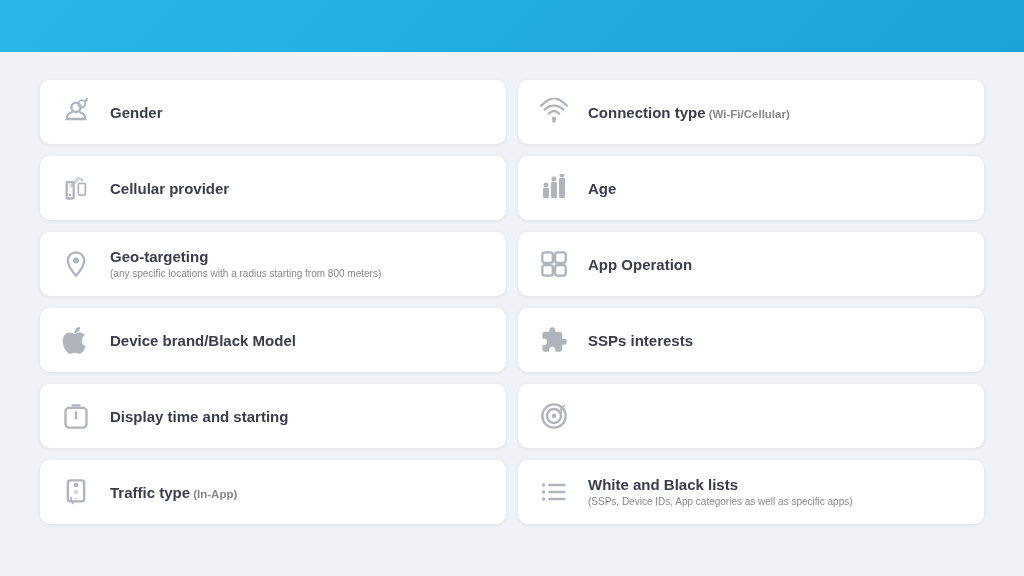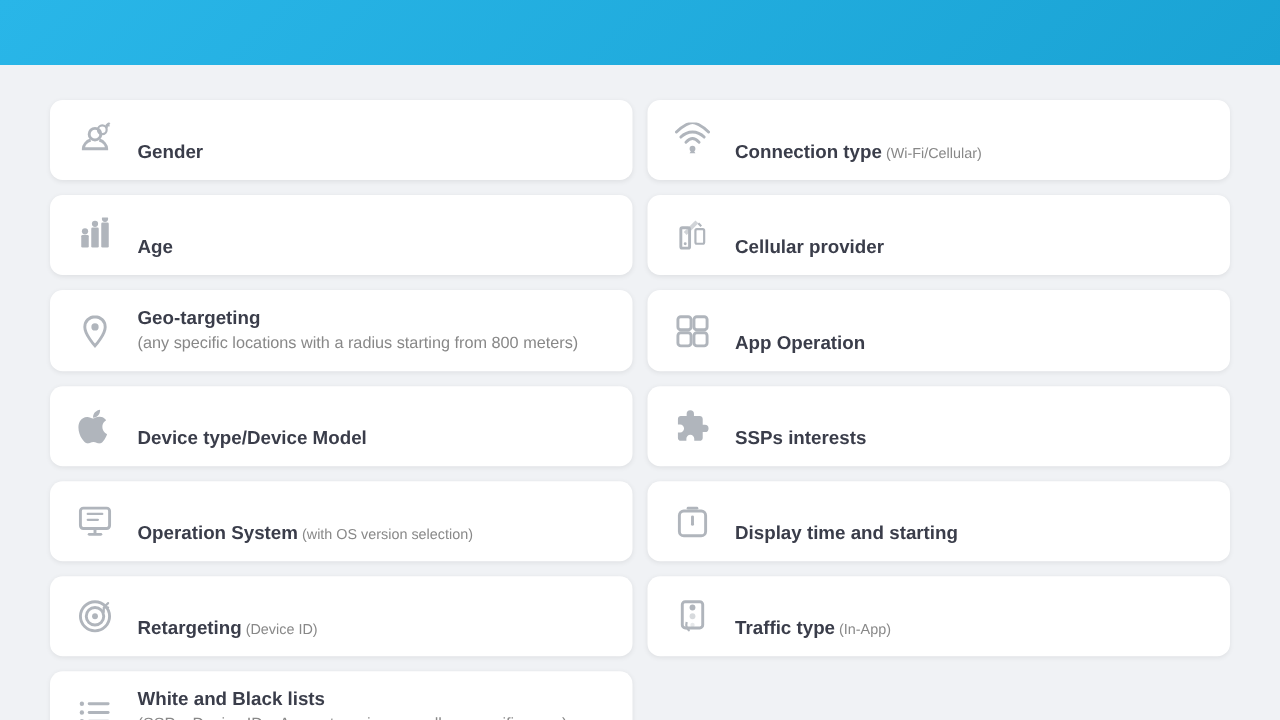--- a/index.html
+++ b/index.html
@@ -28,21 +28,21 @@
     .grid {
       display: grid;
       grid-template-columns: 1fr 1fr;
       gap: 12px;
     }
     .card {
       background: #fff;
       border-radius: 10px;
       padding: 14px 18px;
       display: flex;
-      align-items: flex-end;
+      align-items: center;
       gap: 16px;
       box-shadow: 0 1px 4px rgba(0,0,0,0.07);
       min-height: 56px;
     }
     .card-icon {
       width: 36px;
       height: 36px;
       flex-shrink: 0;
       display: flex;
       align-items: center;
@@ -54,25 +54,25 @@
       display: flex;
       flex-direction: column;
     }
     .card-label {
       font-size: 15px;
       font-weight: 600;
       color: #3a3d4a;
     }
     .card-label .sub {
       font-size: 11.5px;
-      font-weight: 400;
+      font-weight: 700;
       color: #888;
     }
     .card-sublabel {
-      font-size: 13px;
+      font-size: 10px;
       color: #888;
       margin-top: 2px;
       line-height: 1.4;
     }
     svg.icon {
       width: 28px;
       height: 28px;
       fill: #b0b5bc;
     }
   </style>
@@ -109,50 +109,50 @@
             <circle cx="12" cy="18" r="2" fill="#b0b5bc"></circle>
             <path d="M10 21 L12 18 L14 21" fill="#b0b5bc"></path>
           </svg>
         </div>
         <div class="card-text">
           <span class="card-label">Connection type<span class="sub"> (Wi-Fi/Cellular)</span></span>
         </div>
       </div>
       <div class="card">
         <div class="card-icon">
+          <svg class="icon" viewBox="0 0 24 24">
+            <rect x="4" y="7" width="6" height="14" rx="1" fill="none" stroke="#b0b5bc" stroke-width="2"></rect>
+            <circle cx="7" cy="18" r="1" fill="#b0b5bc"></circle>
+            <path d="M14 2l2 2-8 8-2-2z" fill="#b0b5bc" opacity="0.6"></path>
+            <path d="M16 4l2 2" stroke="#b0b5bc" stroke-width="1.5"></path>
+            <rect x="14" y="8" width="6" height="10" rx="1" fill="none" stroke="#b0b5bc" stroke-width="1.5"></rect>
+          </svg>
+        </div>
+        <div class="card-text">
+          <span class="card-label">Cellular provider</span>
+        </div>
+      </div>
+      <div class="card">
+        <div class="card-icon">
           <svg class="icon" viewBox="0 0 28 28">
             <rect x="3" y="14" width="6" height="10" rx="1" fill="#b0b5bc"></rect>
             <rect x="11" y="8" width="6" height="16" rx="1" fill="#b0b5bc"></rect>
             <rect x="19" y="4" width="6" height="20" rx="1" fill="#b0b5bc"></rect>
             <circle cx="6" cy="11" r="2.5" fill="#b0b5bc"></circle>
             <circle cx="14" cy="5" r="2.5" fill="#b0b5bc"></circle>
             <circle cx="22" cy="1" r="2.5" fill="#b0b5bc"></circle>
           </svg>
         </div>
         <div class="card-text">
           <span class="card-label">Age</span>
         </div>
       </div>
       <div class="card">
         <div class="card-icon">
           <svg class="icon" viewBox="0 0 24 24">
-            <rect x="4" y="7" width="6" height="14" rx="1" fill="none" stroke="#b0b5bc" stroke-width="2"></rect>
-            <circle cx="7" cy="18" r="1" fill="#b0b5bc"></circle>
-            <path d="M14 2l2 2-8 8-2-2z" fill="#b0b5bc" opacity="0.6"></path>
-            <path d="M16 4l2 2" stroke="#b0b5bc" stroke-width="1.5"></path>
-            <rect x="14" y="8" width="6" height="10" rx="1" fill="none" stroke="#b0b5bc" stroke-width="1.5"></rect>
-          </svg>
-        </div>
-        <div class="card-text">
-          <span class="card-label">Cellular provider</span>
-        </div>
-      </div>
-      <div class="card">
-        <div class="card-icon">
-          <svg class="icon" viewBox="0 0 24 24">
             <path d="M12 2C8.13 2 5 5.13 5 9c0 5.25 7 13 7 13s7-7.75 7-13c0-3.87-3.13-7-7-7z" fill="none" stroke="#b0b5bc" stroke-width="2"></path>
             <circle cx="12" cy="9" r="2.5" fill="#b0b5bc"></circle>
           </svg>
         </div>
         <div class="card-text">
           <span class="card-label">Geo-targeting</span>
           <span class="card-sublabel">(any specific locations with a radius starting from 800 meters)</span>
         </div>
       </div>
       <div class="card">
@@ -169,45 +169,31 @@
         </div>
       </div>
       <div class="card">
         <div class="card-icon">
           <svg class="icon" viewBox="0 0 24 24">
             <path d="M17.05 12.54c-.03-3.06 2.5-4.53 2.61-4.6-1.42-2.08-3.63-2.36-4.42-2.39-1.88-.19-3.67 1.1-4.62 1.1-.95 0-2.42-1.08-3.98-1.05-2.05.03-3.94 1.19-4.99 3.01-2.13 3.69-.55 9.17 1.53 12.17 1.01 1.47 2.22 3.12 3.81 3.06 1.53-.06 2.11-.99 3.96-.99 1.85 0 2.37.99 3.99.96 1.65-.03 2.69-1.5 3.69-2.98 1.17-1.71 1.65-3.37 1.67-3.45-.04-.02-3.21-1.24-3.25-4.84z" fill="#b0b5bc"></path>
             <path d="M14.24 4.5c.84-1.02 1.4-2.43 1.25-3.85-1.21.05-2.66.81-3.52 1.83-.77.89-1.45 2.31-1.27 3.67 1.35.1 2.73-.69 3.54-1.65z" fill="#b0b5bc"></path>
           </svg>
         </div>
         <div class="card-text">
-          <span class="card-label">Device type/Device Model</span>
+          <span class="card-label">Device brand/Black Model</span>
         </div>
       </div>
       <div class="card">
         <div class="card-icon">
           <svg class="icon" viewBox="0 0 24 24">
             <path d="M20.5 11H19V7c0-1.1-.9-2-2-2h-4V3.5a2.5 2.5 0 0 0-5 0V5H4c-1.1 0-1.99.9-1.99 2v3.8H3.5c1.49 0 2.7 1.21 2.7 2.7s-1.21 2.7-2.7 2.7H2V20c0 1.1.9 2 2 2h3.8v-1.5c0-1.49 1.21-2.7 2.7-2.7s2.7 1.21 2.7 2.7V22H17c1.1 0 2-.9 2-2v-4h1.5a2.5 2.5 0 0 0 0-5z" fill="#b0b5bc"></path>
           </svg>
         </div>
         <div class="card-text">
           <span class="card-label">SSPs interests</span>
-        </div>
-      </div>
-      <div class="card">
-        <div class="card-icon">
-          <svg class="icon" viewBox="0 0 24 24">
-            <rect x="2" y="3" width="20" height="14" rx="2" fill="none" stroke="#b0b5bc" stroke-width="2"></rect>
-            <line x1="8" y1="21" x2="16" y2="21" stroke="#b0b5bc" stroke-width="2" stroke-linecap="round"></line>
-            <line x1="12" y1="17" x2="12" y2="21" stroke="#b0b5bc" stroke-width="2"></line>
-            <line x1="7" y1="7" x2="17" y2="7" stroke="#b0b5bc" stroke-width="1.5" stroke-linecap="round"></line>
-            <line x1="7" y1="11" x2="14" y2="11" stroke="#b0b5bc" stroke-width="1.5" stroke-linecap="round"></line>
-          </svg>
-        </div>
-        <div class="card-text">
-          <span class="card-label">Operation System<span class="sub"> (with OS version selection)</span></span>
         </div>
       </div>
       <div class="card">
         <div class="card-icon">
           <svg class="icon" viewBox="0 0 24 24">
             <path d="M9 3h6" stroke="#b0b5bc" stroke-width="2" stroke-linecap="round"></path>
             <rect x="3" y="5" width="18" height="17" rx="3" fill="none" stroke="#b0b5bc" stroke-width="2"></rect>
             <line x1="12" y1="9" x2="12" y2="14" stroke="#b0b5bc" stroke-width="2" stroke-linecap="round"></line>
             <circle cx="12" cy="14" r="1" fill="#b0b5bc"></circle>
           </svg>
@@ -217,23 +203,20 @@
         </div>
       </div>
       <div class="card">
         <div class="card-icon">
           <svg class="icon" viewBox="0 0 24 24">
             <circle cx="12" cy="12" r="10" fill="none" stroke="#b0b5bc" stroke-width="2"></circle>
             <circle cx="12" cy="12" r="6" fill="none" stroke="#b0b5bc" stroke-width="2"></circle>
             <circle cx="12" cy="12" r="2" fill="#b0b5bc"></circle>
             <path d="M18 6l3-3M18 6h3M18 6v3" stroke="#b0b5bc" stroke-width="1.5" stroke-linecap="round" stroke-linejoin="round"></path>
           </svg>
-        </div>
-        <div class="card-text">
-          <span class="card-label">Retargeting<span class="sub"> (Device ID)</span></span>
         </div>
       </div>
       <div class="card">
         <div class="card-icon">
           <svg class="icon" viewBox="0 0 24 24">
             <rect x="5" y="2" width="14" height="18" rx="2" fill="none" stroke="#b0b5bc" stroke-width="2"></rect>
             <circle cx="12" cy="6" r="2" fill="#b0b5bc"></circle>
             <circle cx="12" cy="12" r="2" fill="#b0b5bc" opacity="0.5"></circle>
             <circle cx="12" cy="18" r="1.5" fill="#b0b5bc" opacity="0.3"></circle>
             <path d="M10 22 Q7 20 8 16" fill="none" stroke="#b0b5bc" stroke-width="1.5"></path>

